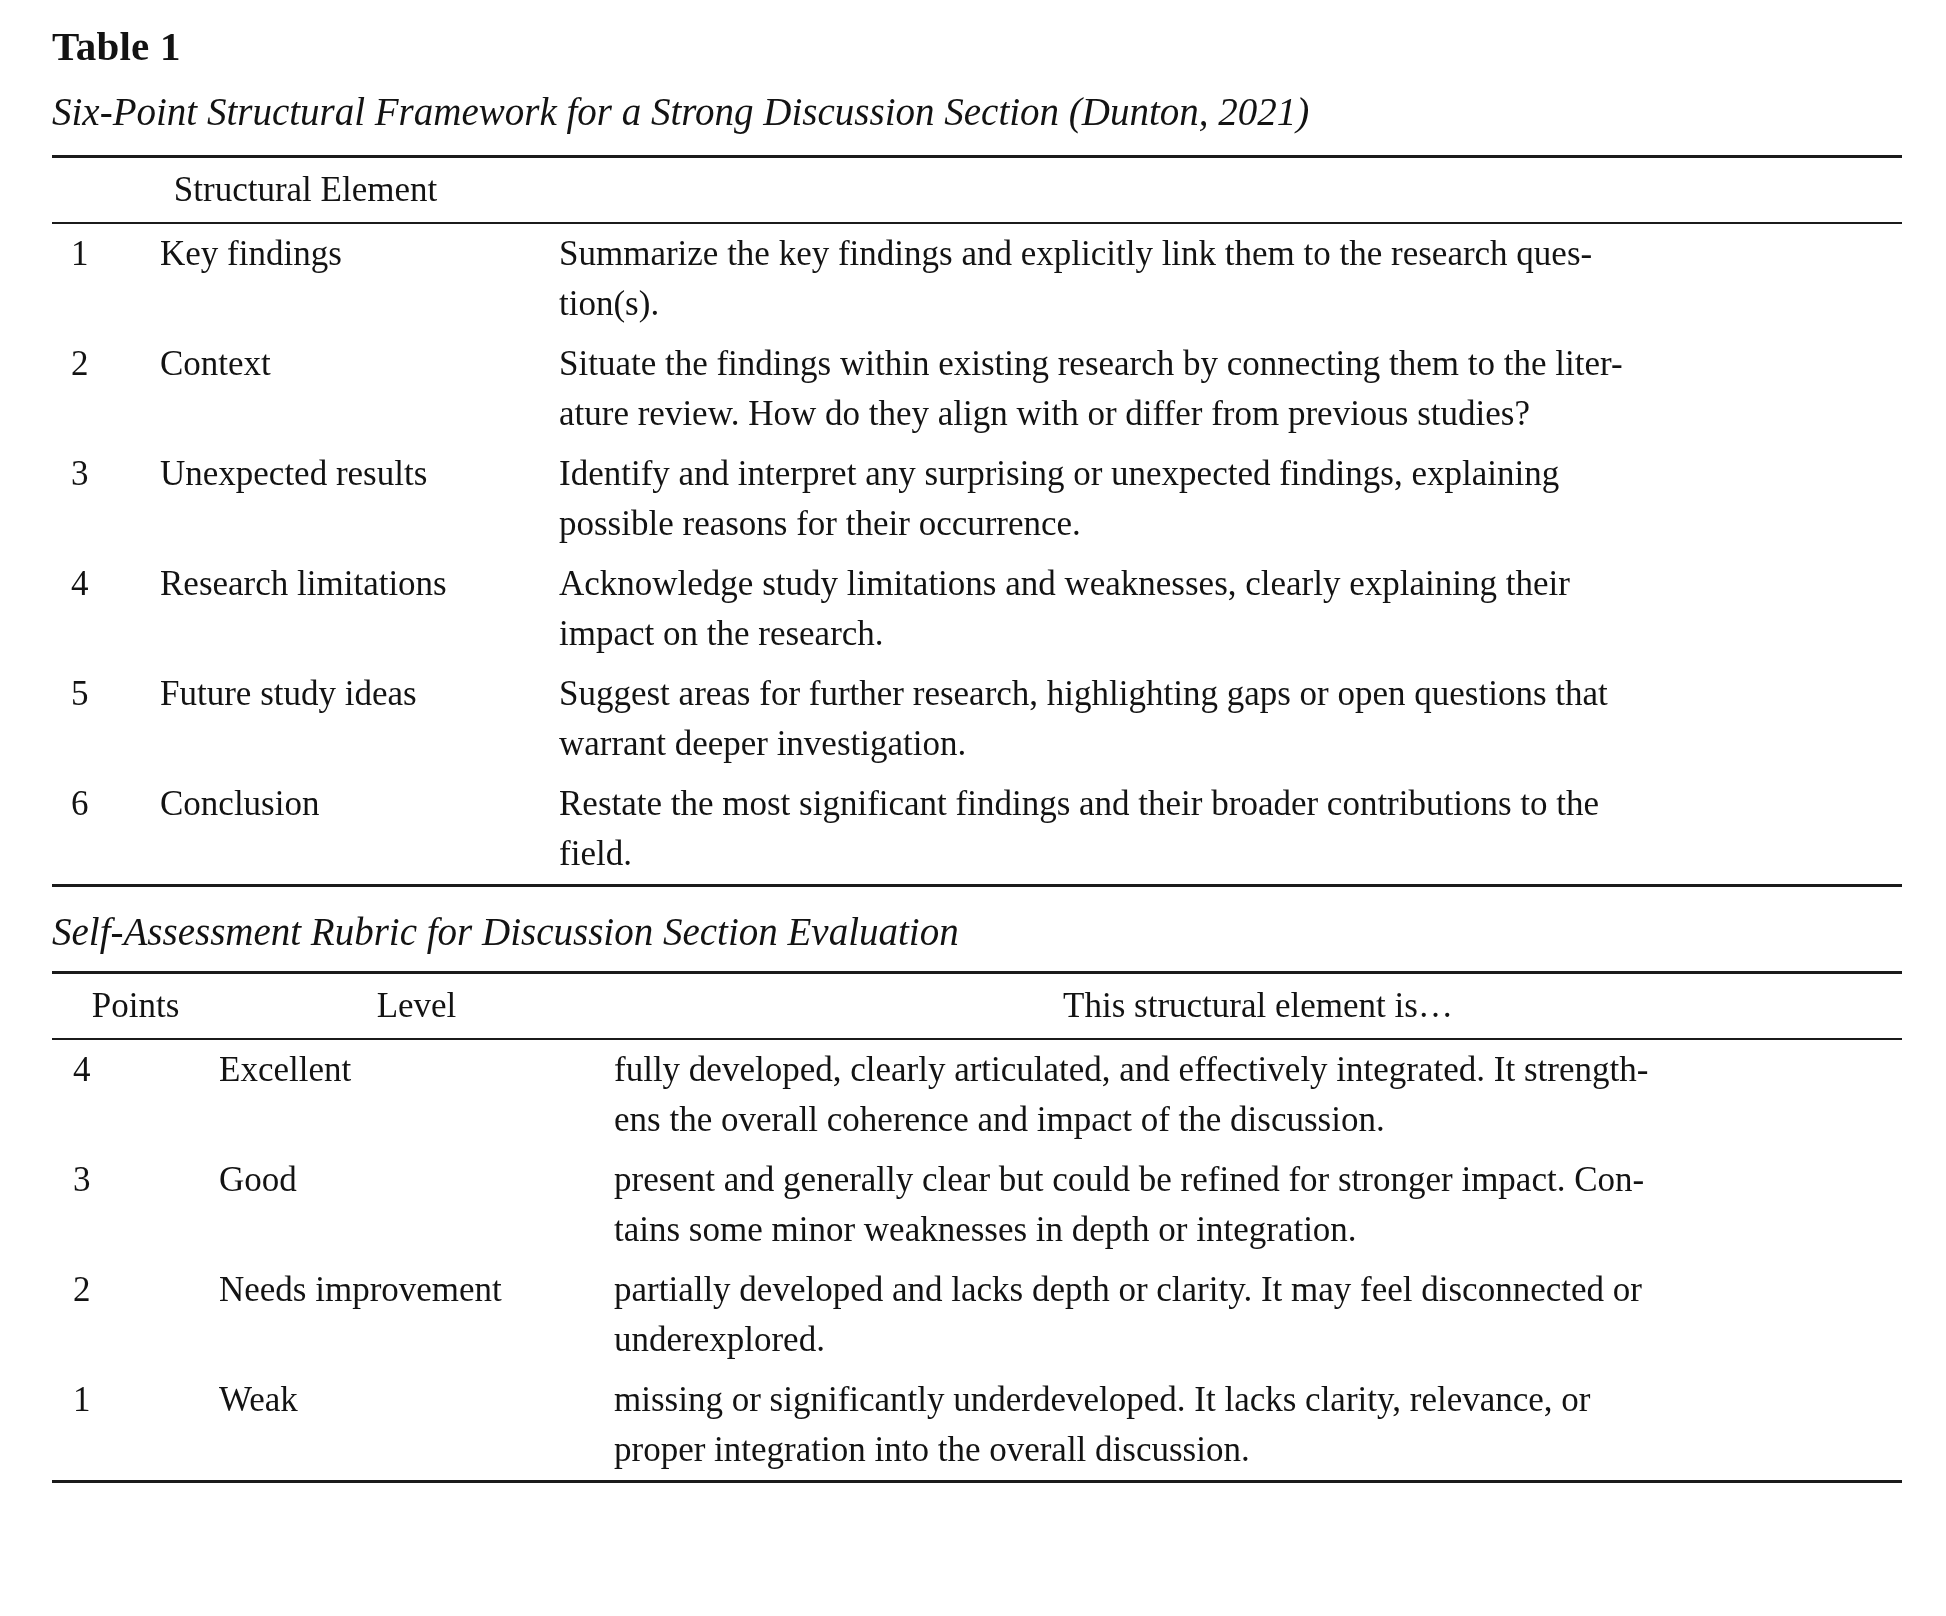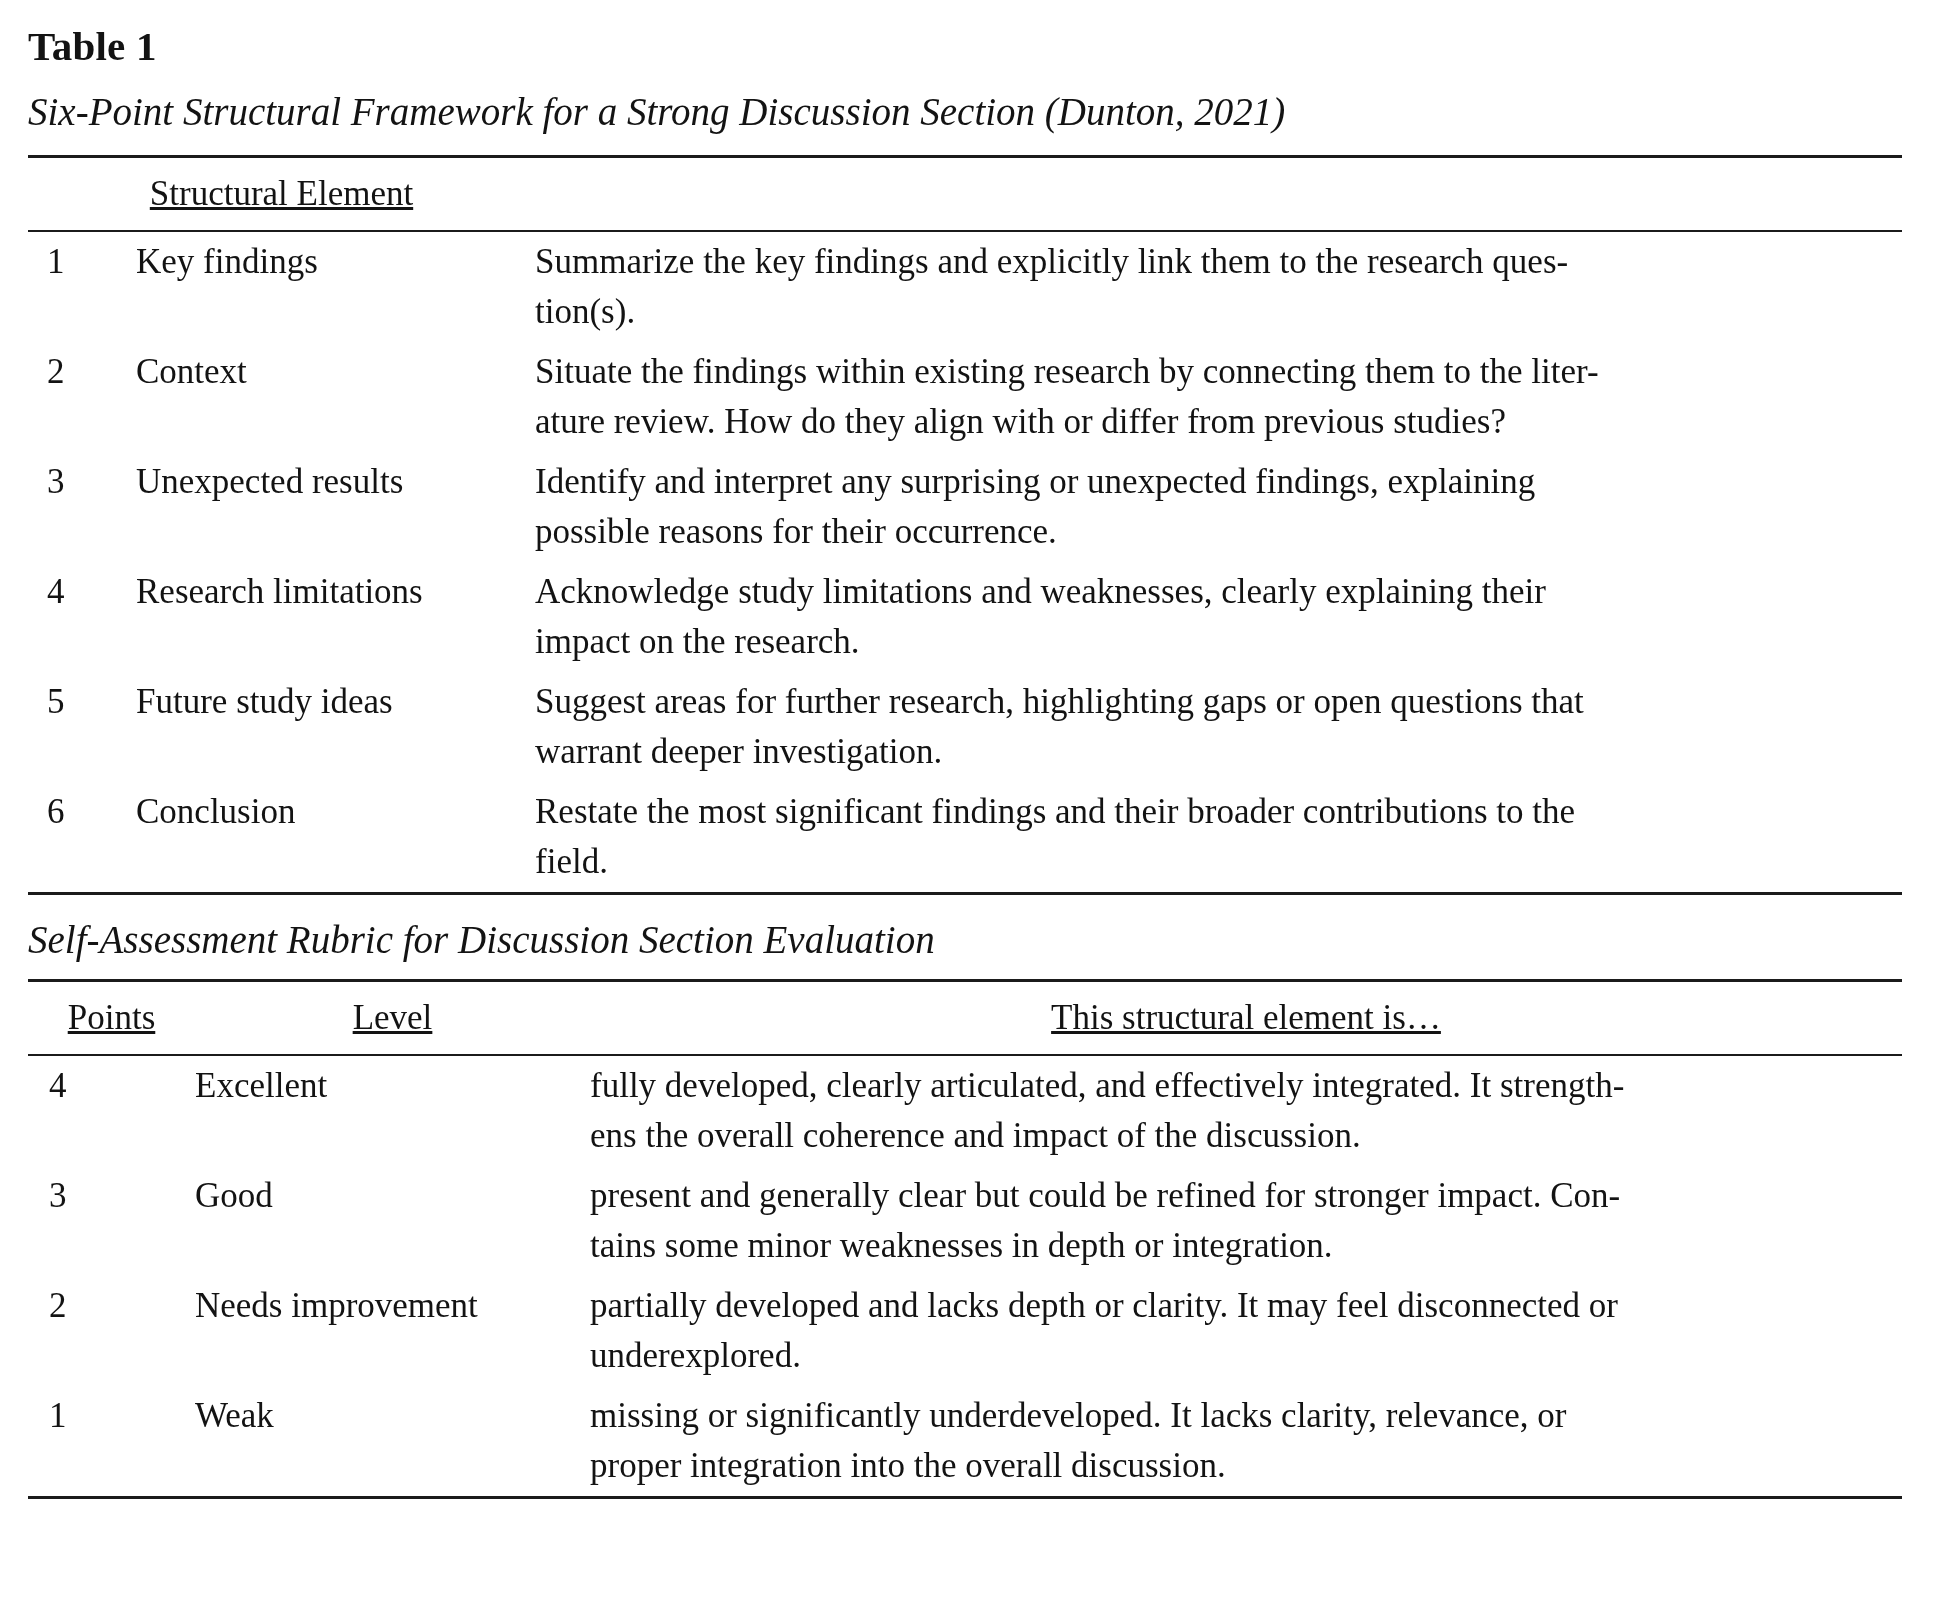--- a/index.html
+++ b/index.html
@@ -11,21 +11,21 @@
     width: 1946px;
     height: 1616px;
     overflow: hidden;
     font-family: "Liberation Serif", serif;
     color: #131313;
   }
   .page {
     box-sizing: border-box;
     width: 1946px;
     height: 1616px;
-    padding: 26px 44px 0 28px;
+    padding: 26px 44px 0 52px;
   }
   .table-label {
     font-size: 41px;
     font-weight: bold;
     line-height: 1;
     letter-spacing: 0.2px;
   }
   .table-label.second {
     margin-top: 56px;
   }
@@ -41,25 +41,24 @@
     background: #1b1b1b;
     border: none;
   }
   .rule-top { height: 3px; margin-top: 24px; }
   .rule-top.second { margin-top: 20px; }
   .rule-mid { height: 2px; }
   .rule-bottom { height: 3px; }
 
   .header-row {
     display: grid;
-    height: 72px;
+    height: 64px;
     align-items: center;
     text-align: center;
     font-size: 35px;
-    text-decoration: underline;
   }
   .header-row.t1 { grid-template-columns: 507px 1fr; }
   .header-row.t2 { grid-template-columns: 167px 395px 1fr; }
 
   .t-row {
     display: grid;
     padding: 5px 0;
     font-size: 35px;
     line-height: 50px;
     align-items: start;

